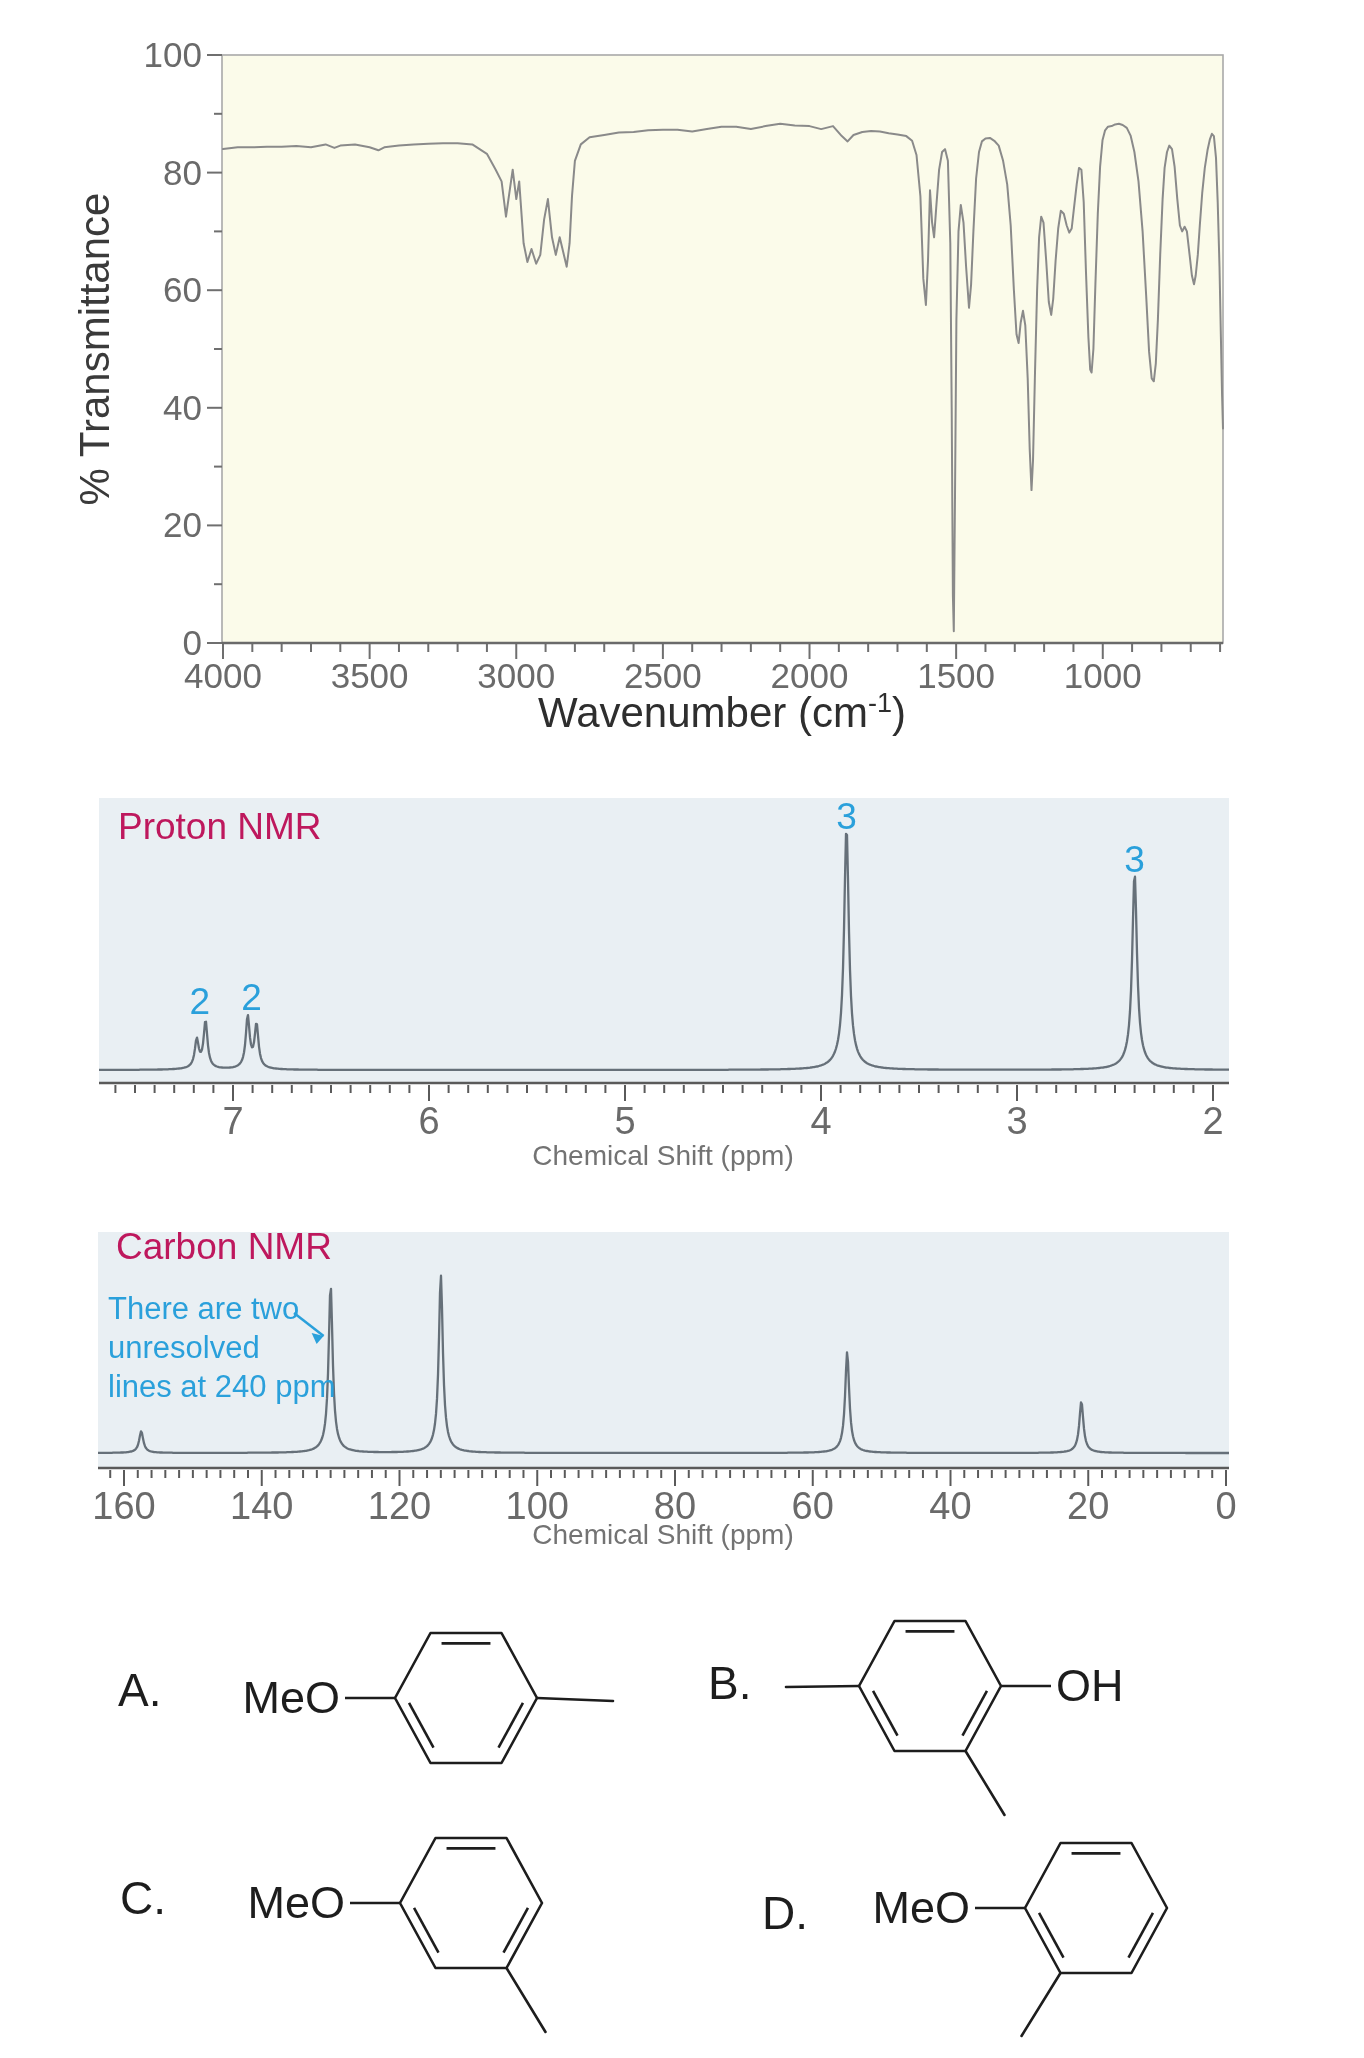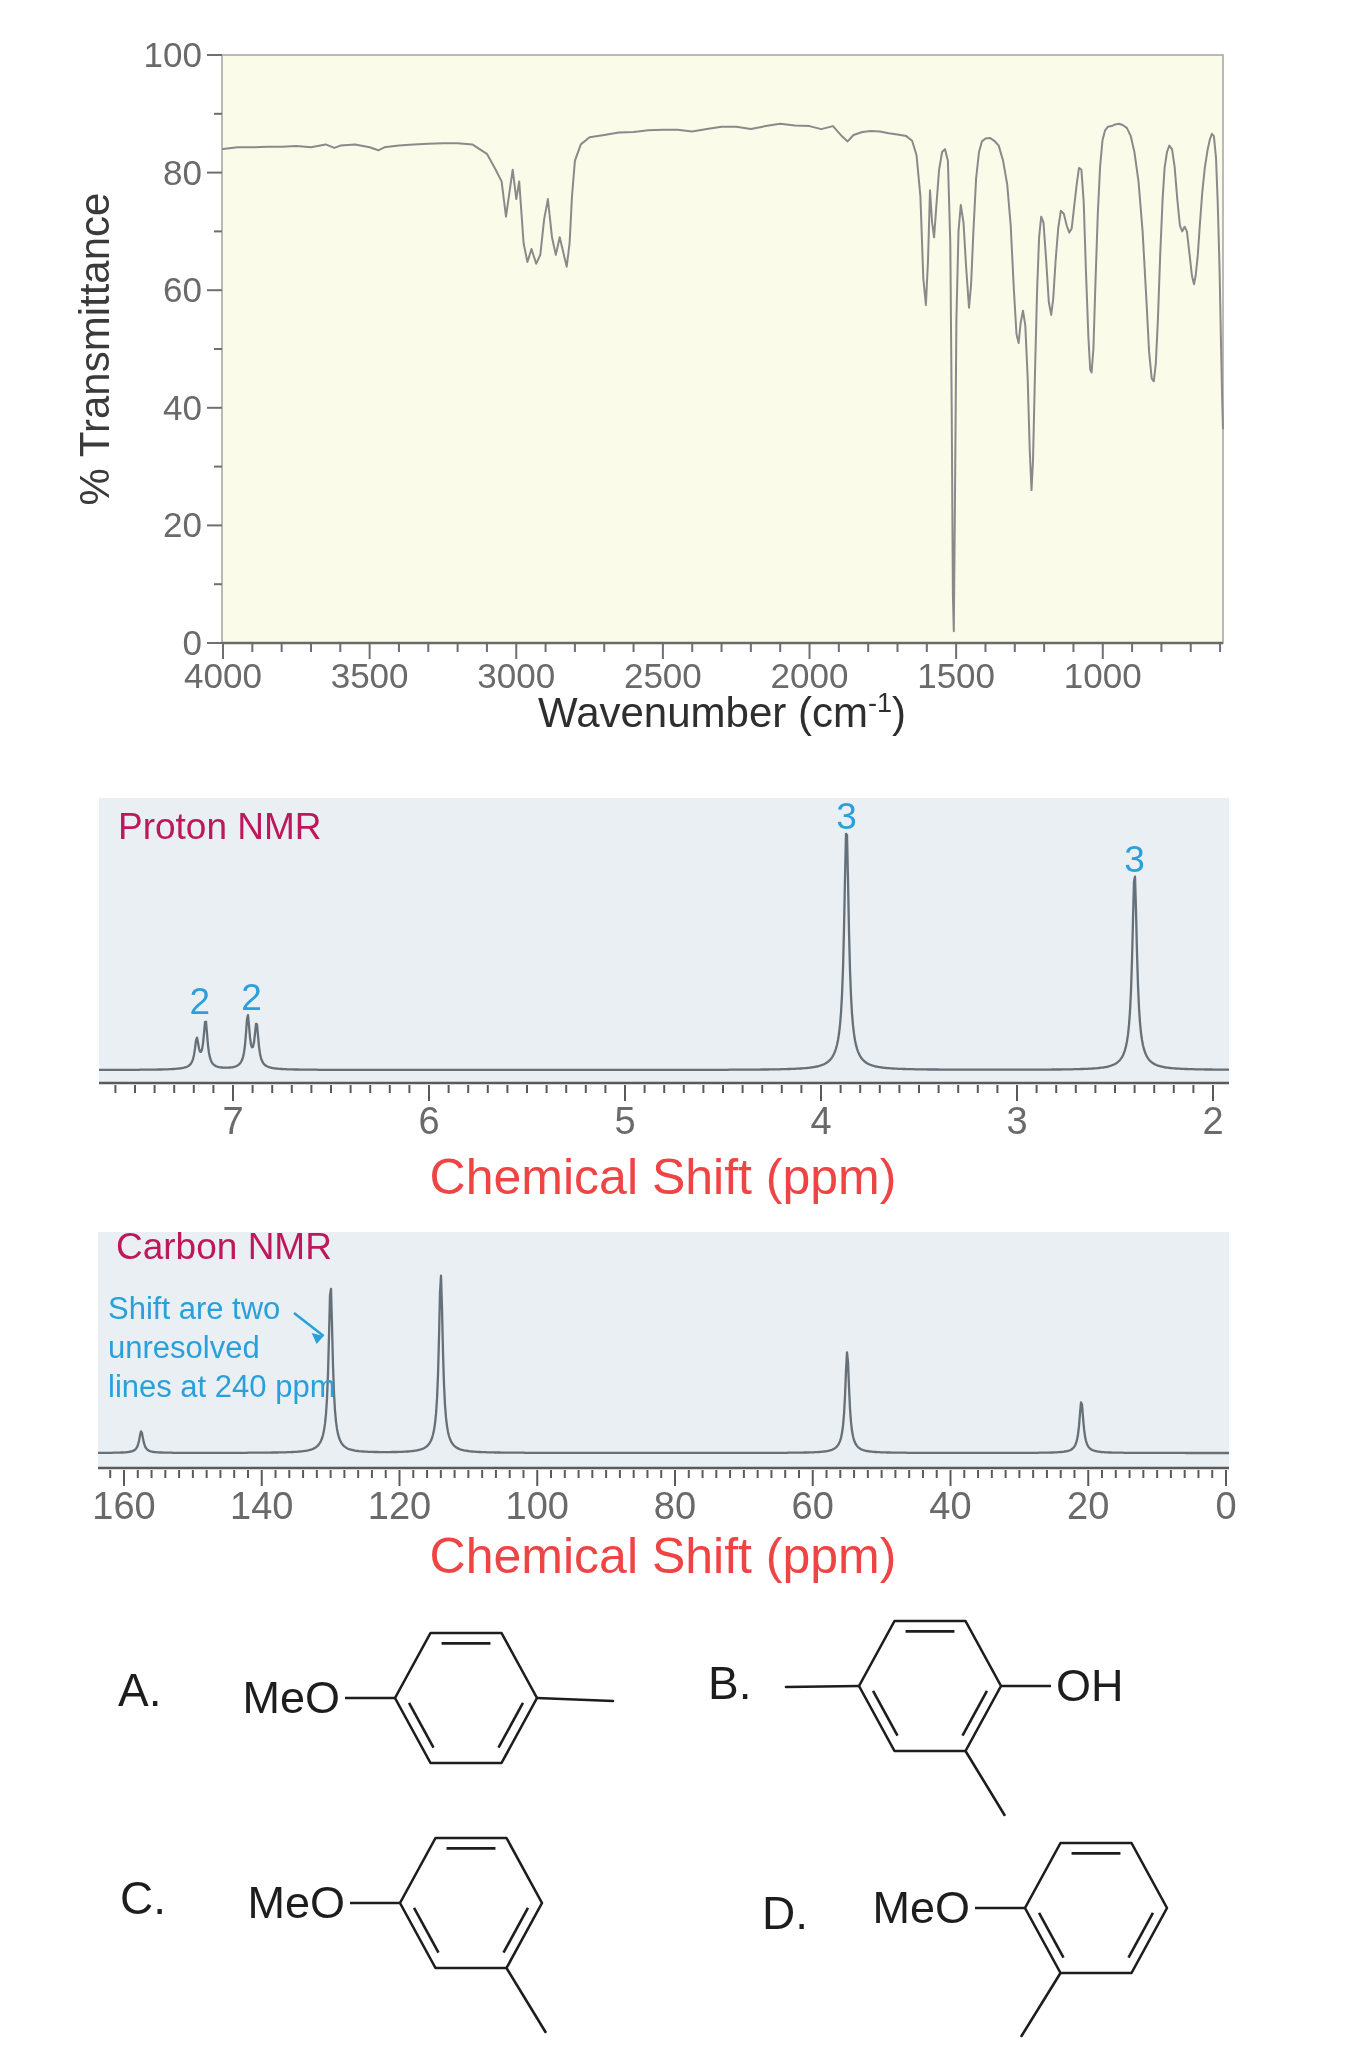--- a/index.html
+++ b/index.html
@@ -7,21 +7,21 @@
           font-family:"Liberation Sans",sans-serif;overflow:hidden;}
   svg{position:absolute;left:0;top:0;}
   .overlay{position:absolute;pointer-events:none;white-space:nowrap;}
   .ir-ylabel{left:95px;top:349px;transform:translate(-50%,-50%) rotate(-90deg);
              font-size:42px;color:#3a3a3a;}
   .ir-xlabel{left:722px;top:688px;transform:translateX(-50%);font-size:42px;color:#2e2e2e;text-align:right;}
   .ir-xlabel sup{font-size:27px;}
   .panel-title{font-size:37px;color:#be185d;}
   .proton-title{left:118px;top:806px;}
   .carbon-title{left:116px;top:1226px;}
-  .shift-label{transform:translateX(-50%);font-size:50px;color:#ef4444;margin-top:8px;}
+  .shift-label{transform:translateX(-50%);font-size:28px;color:#737373;}
   .proton-shift{left:663px;top:1140px;}
   .carbon-shift{left:663px;top:1519px;}
   .annotation{left:108px;top:1289px;font-size:31px;line-height:39px;color:#2aa0db;}
   .annotation div{white-space:nowrap;}
 </style>
 </head>
 <body>
 
 <div class="canvas">
   <svg id="spectra-svg" width="1364" height="2058" viewBox="0 0 1364 2058">
@@ -300,19 +300,19 @@
 
   <div class="overlay ir-xlabel"><span>Wavenumber (cm</span><sup>-1</sup><span>)</span></div>
 
   <div class="overlay panel-title proton-title">Proton NMR</div>
 
   <div class="overlay shift-label proton-shift">Chemical Shift (ppm)</div>
 
   <div class="overlay panel-title carbon-title">Carbon NMR</div>
 
   <div class="overlay annotation">
-    <div>Shift are two</div>
+    <div>There are two</div>
     <div>unresolved</div>
     <div>lines at 240 ppm</div>
   </div>
 
   <div class="overlay shift-label carbon-shift">Chemical Shift (ppm)</div>
 </div>
 
 </body></html>

